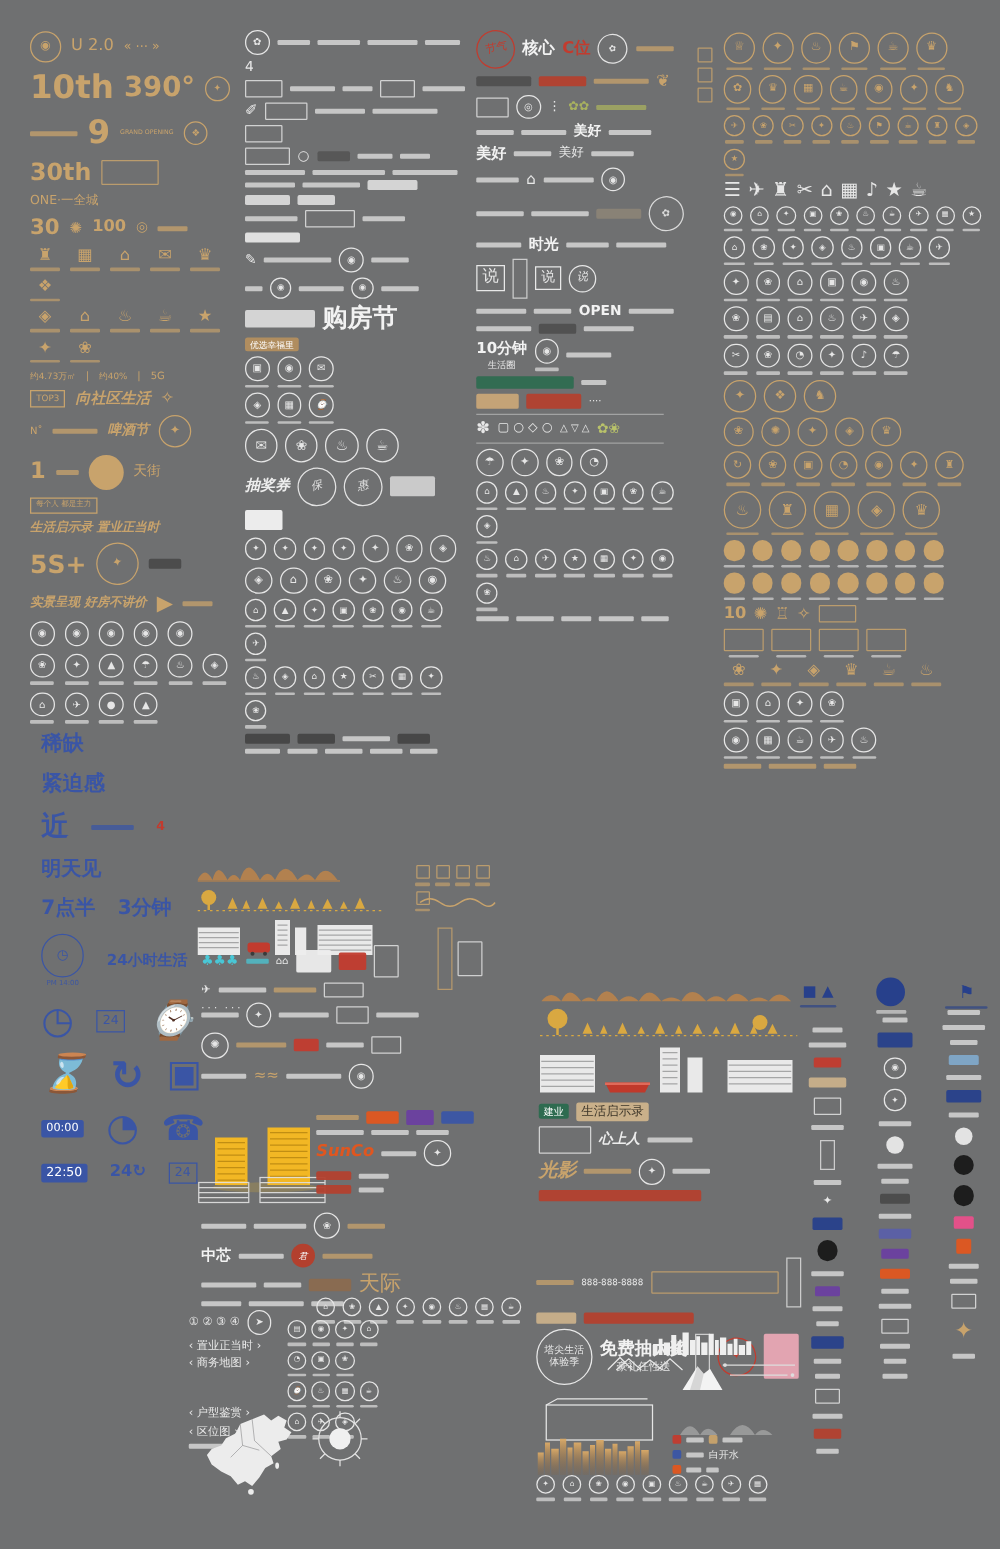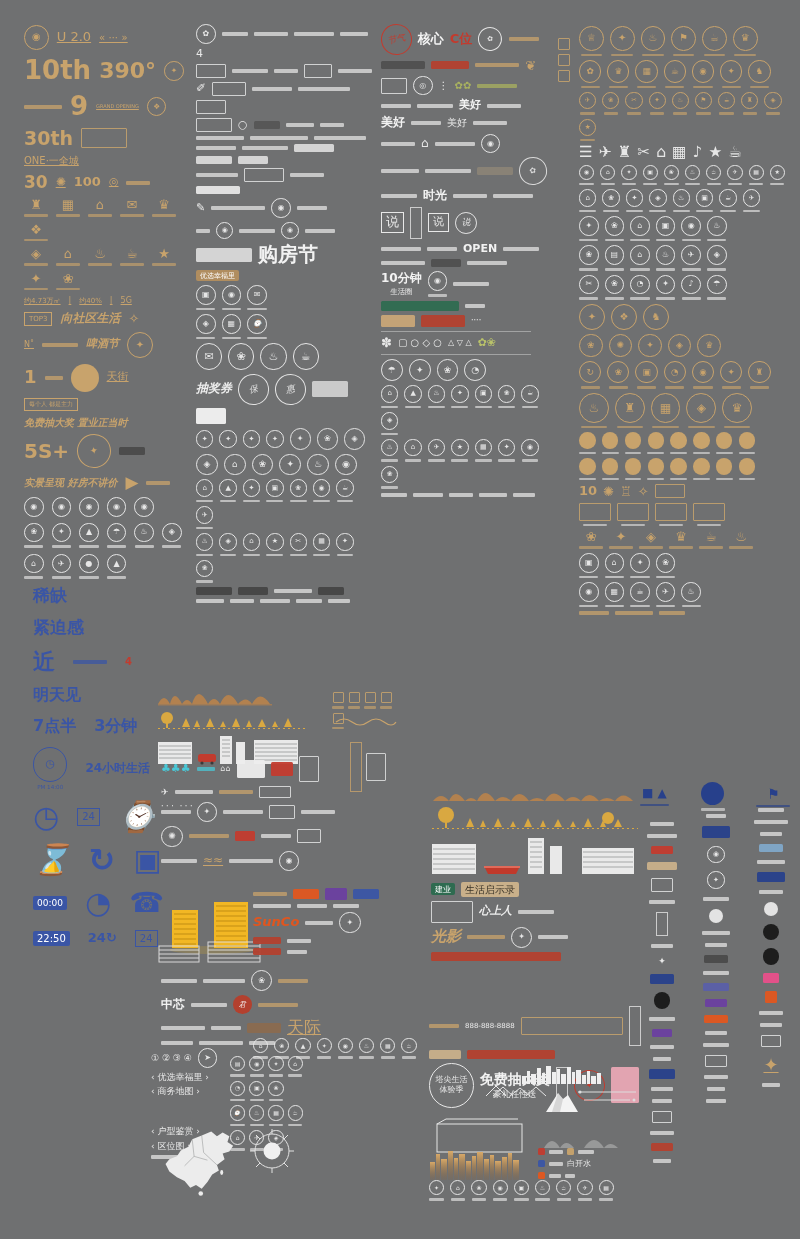--- a/index.html
+++ b/index.html
@@ -12,21 +12,21 @@
   .vt .it{margin:2px 2px;}
   .roomy .it{margin:6px 9px;}
   .col{flex-direction:column;flex-wrap:nowrap;align-items:center;}
   .col .it{margin:4px 2px;}
   .spread{justify-content:space-between;}
   .br{flex-basis:100%;height:0;margin:0;}
   .gl{display:flex;align-items:center;justify-content:center;line-height:1;}
   b.tx{font-weight:inherit;display:block;}
   u.lab{display:block;width:2.4em;height:2.5px;background:currentColor;opacity:.65;border-radius:1px;margin-top:3px;text-decoration:none;}
   u.ltx{display:block;font-size:.62em;opacity:.92;margin-top:2px;text-decoration:none;font-weight:400;}
-  .k-gt{color:var(--gold);text-decoration:underline;}
+  .k-gt{color:var(--gold);}
   .k-gb{color:var(--gold);font-weight:700;}
   .k-gs{color:var(--gold);font-style:italic;font-weight:700;}
   .k-gi{color:var(--gold);} .k-gi .gl{font-size:1.3em;}
   .k-wt{color:#e8e8e8;}
   .k-wb{color:#f2f2f2;font-weight:700;}
   .k-ws{color:#ededed;font-style:italic;font-weight:700;}
   .k-bt{color:var(--blue);font-weight:700;}
   .k-rt{color:#c23b2e;font-weight:700;}
   .k-bar::before{content:"";display:block;width:var(--w,28px);height:var(--h,4px);background:var(--c,#e0e0e0);opacity:.75;border-radius:1px;}
   .k-sep::before{content:"";display:block;width:var(--w,140px);height:1px;background:#d5d5d5;opacity:.5;}
@@ -205,21 +205,21 @@
         <i class="gl"> </i>
       </span>
       <span class="it k-gt" style="font-size: 11px;">
         <b class="tx">天街</b>
       </span>
       <span class="it k-box" style="font-size: 6px; color: rgb(200, 163, 108);">
         <b class="tx">每个人 都是主力</b>
       </span>
       <i class="br"></i>
       <span class="it k-gs" style="font-size: 10px;">
-        <b class="tx">免费抽大奖 置业正当时</b>
+        <b class="tx">生活启示录 置业正当时</b>
       </span>
       <i class="br"></i>
       <span class="it k-gb" style="font-size: 20px;">
         <b class="tx">5S+</b>
       </span>
       <span class="it k-stamp" style="color: rgb(200, 163, 108);">
         <i class="gl">✦</i>
       </span>
       <span class="it k-chipe" style="--c: #4a4a4a; --w: 26px;"></span>
       <i class="br"></i>
@@ -1551,21 +1551,21 @@
 
   <div class="sec tight" style="left:148px;top:1046px;width:112px;--c:#e3e3e3">
       <span class="it k-wt" style="font-size: 9px;">
         <b class="tx">① ② ③ ④</b>
       </span>
       <span class="it k-wi" style="font-size: 8px;">
         <i class="gl">➤</i>
       </span>
       <i class="br"></i>
       <span class="it k-wt" style="font-size: 9px;">
-        <b class="tx">‹ 优选幸福里 ›</b>
+        <b class="tx">‹ 置业正当时 ›</b>
       </span>
       <i class="br"></i>
       <span class="it k-wt" style="font-size: 9px;">
         <b class="tx">‹ 商务地图 ›</b>
       </span>
       <i class="br"></i>
       <span class="it k-wt" style="font-size: 9px; margin-top: 28px;">
         <b class="tx">‹ 户型鉴赏 ›</b>
       </span>
       <i class="br"></i>

